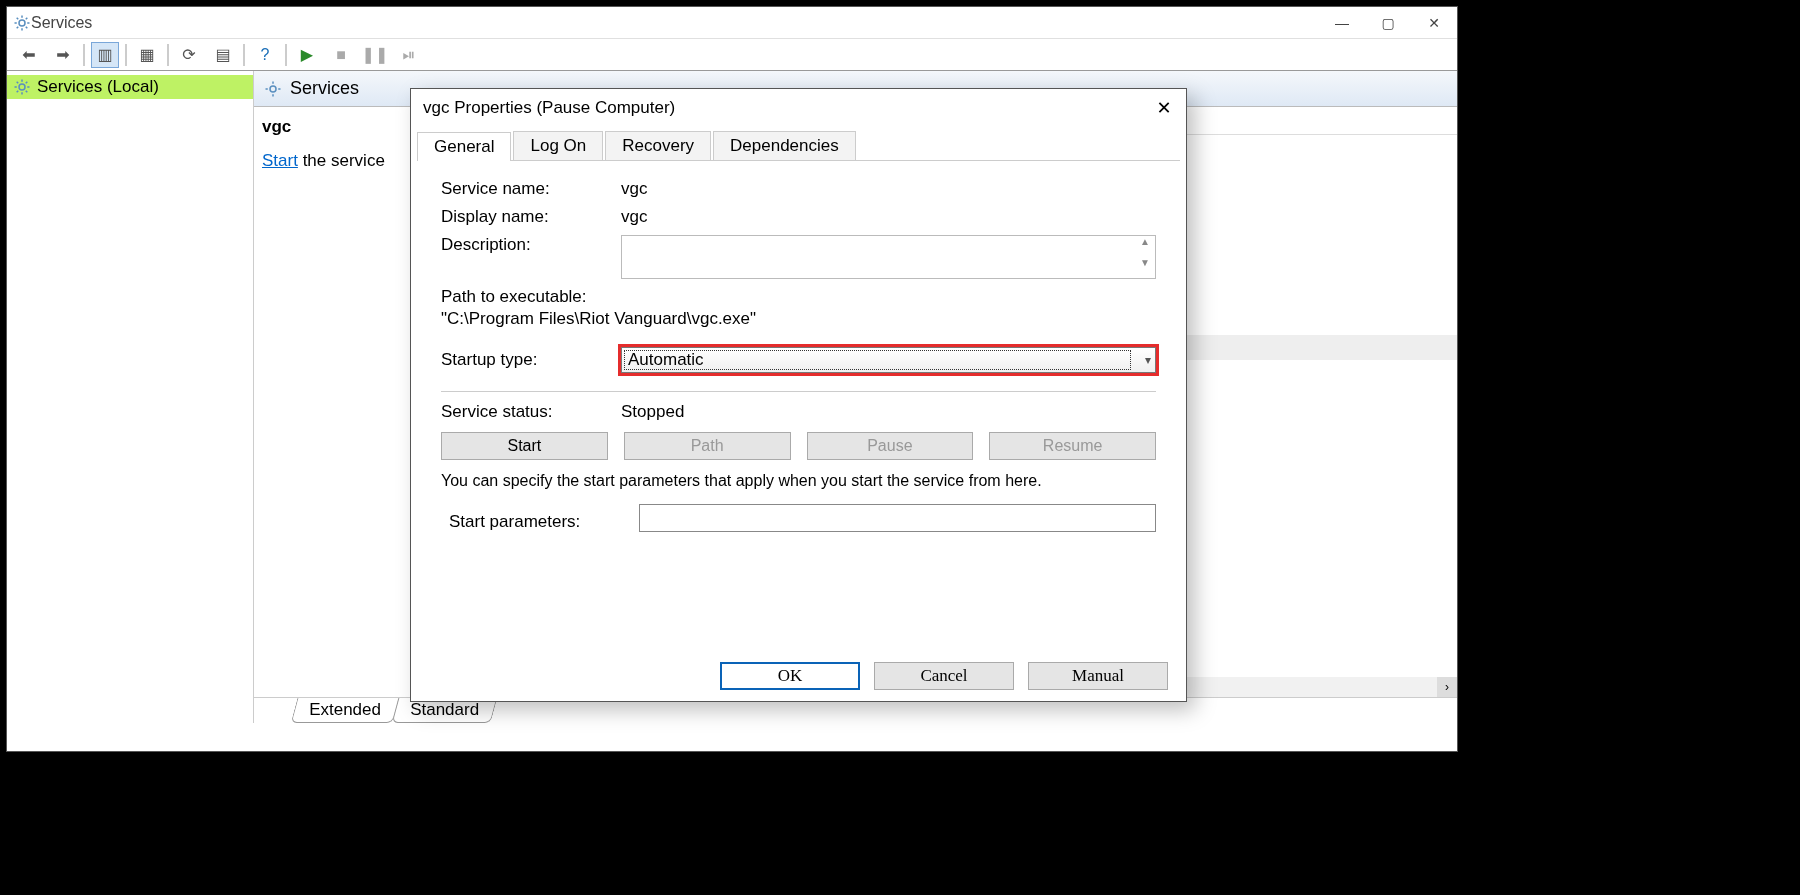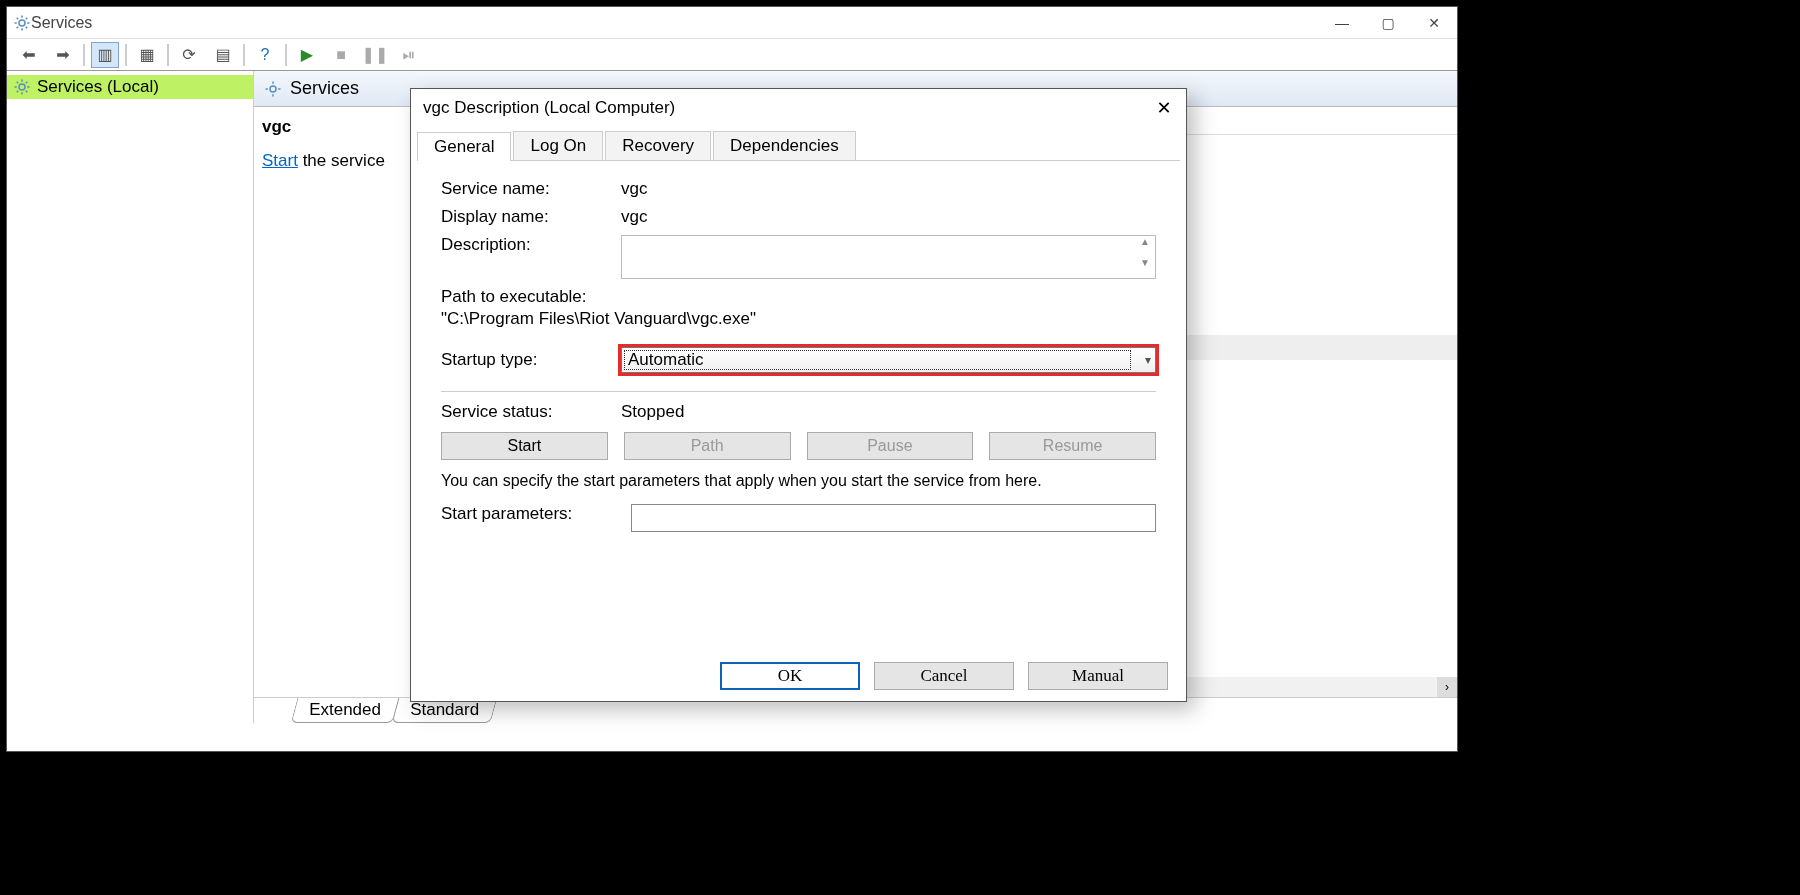--- a/index.html
+++ b/index.html
@@ -257,21 +257,21 @@
       <div class="tabs-bot">
         <div class="tab2 active"><span>Extended</span></div>
         <div class="tab2"><span>Standard</span></div>
       </div>
     </div>
   </div>
 </div>
 
 <div class="dialog">
   <div class="dlg-title">
-    <span>vgc Description (Local Computer)</span>
+    <span>vgc Properties (Pause Computer)</span>
     <div class="dlg-close">✕</div>
   </div>
   <div class="dlg-tabs">
     <div class="dtab active">General</div>
     <div class="dtab">Log On</div>
     <div class="dtab">Recovery</div>
     <div class="dtab">Dependencies</div>
   </div>
   <div class="dlg-body">
     <div class="frow">
@@ -310,21 +310,21 @@
       <div class="flab">Service status:</div>
       <div class="fval">Stopped</div>
     </div>
     <div class="btn-row">
       <div class="btn">Start</div>
       <div class="btn dis">Path</div>
       <div class="btn dis">Pause</div>
       <div class="btn dis">Resume</div>
     </div>
     <div class="note">You can specify the start parameters that apply when you start the service from here.</div>
-    <div class="frow" style="align-items:flex-start;">
+    <div class="frow" style="align-items:flex-end;margin-left:8px;">
       <div class="flab" style="width:190px">Start parameters:</div>
       <input class="sp-input" value="" style="">
     </div>
   </div>
   <div class="dlg-foot">
     <div class="fbtn primary">OK</div>
     <div class="fbtn">Cancel</div>
     <div class="fbtn">Manual</div>
   </div>
 </div>

